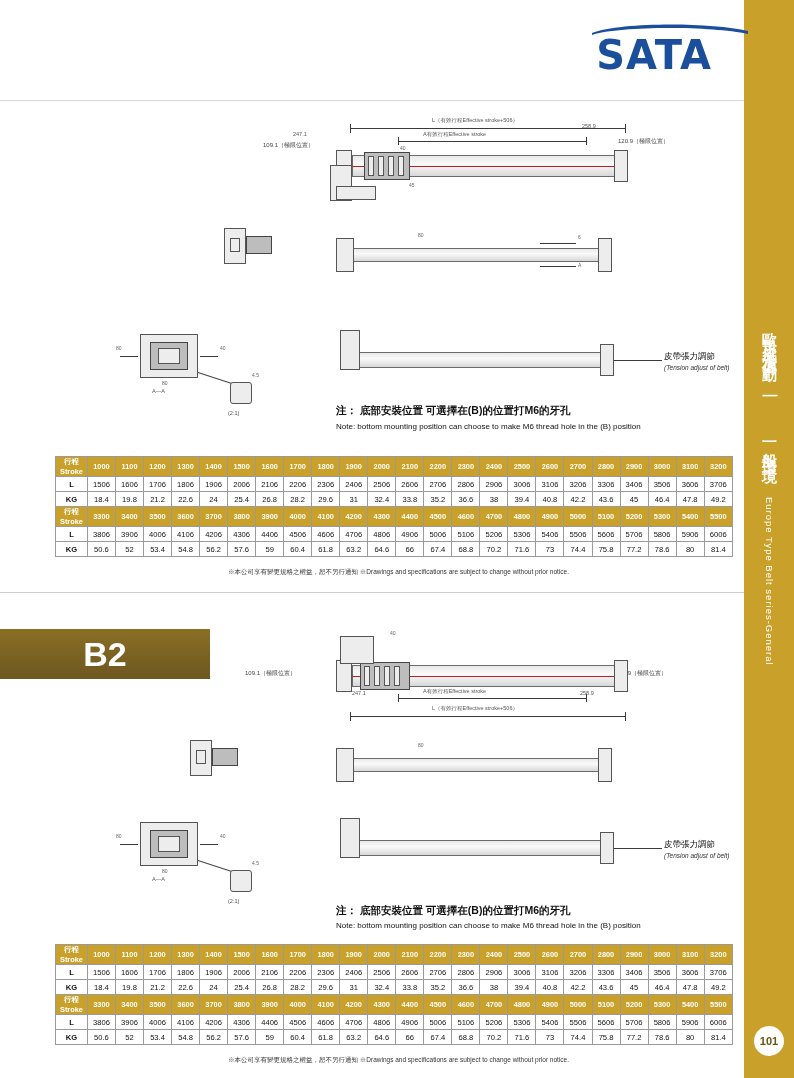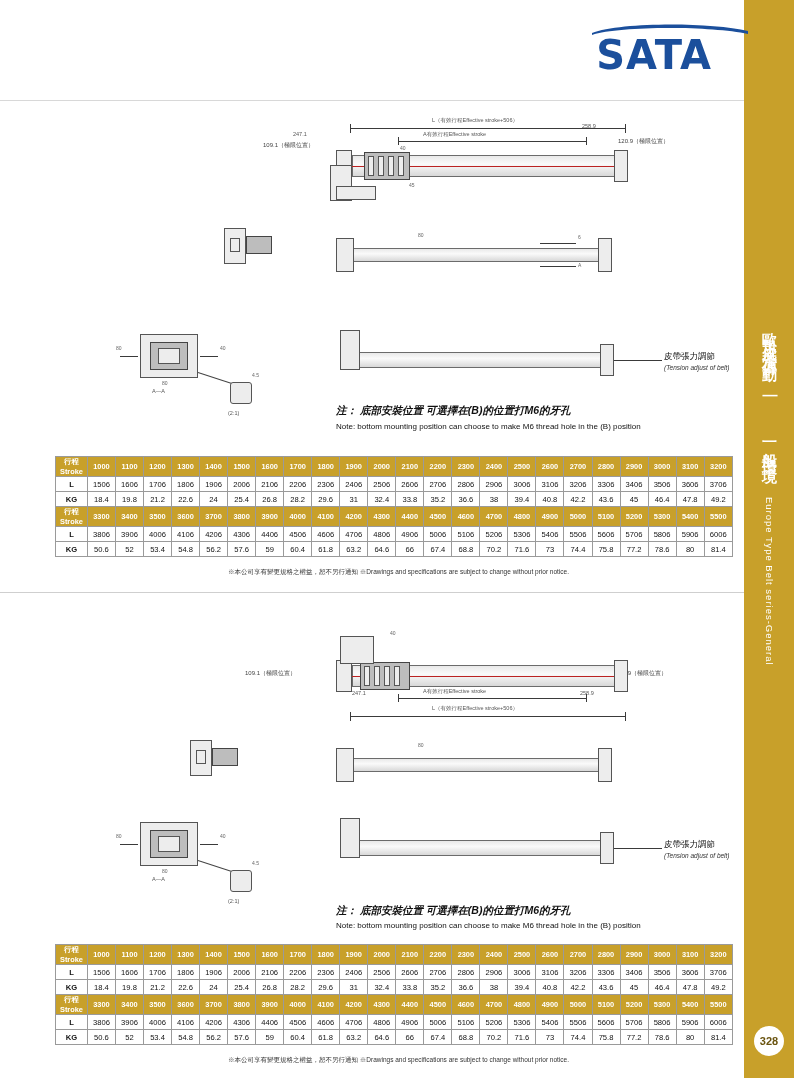--- a/index.html
+++ b/index.html
@@ -65,21 +65,21 @@
   .dim-txt { position:absolute; font-size:5.5px; color:#555; white-space:nowrap; font-family:"Liberation Sans", sans-serif; }
   .dim-txt-cn { position:absolute; font-size:6px; color:#444; white-space:nowrap; }
   .rail {
     position:absolute; background:linear-gradient(to bottom,#e9e9e9 0%, #fafafa 40%, #d8d8d8 100%);
     border:1px solid #6b6b6b;
   }
   .blk { position:absolute; background:#ededed; border:1px solid #555; }
   .blk-dark { position:absolute; background:#bdbdbd; border:1px solid #444; }
 
   
-  .note-cn { position:absolute; font-size:10.5px; color:#111; font-weight:bold; white-space:nowrap;font-style:italic; }
+  .note-cn { position:absolute; font-size:10.5px; color:#111; font-weight:bold; white-space:nowrap; }
   .note-en { position:absolute; font-size:8px; color:#111; white-space:nowrap; }
 
   
   table.spec {
     position:absolute; border-collapse:collapse;
     width:678px; font-size:7.6px; color:#111;
   }
   table.spec td {
     border:1px solid #9a9a9a;
     text-align:center; height:15px; padding:0;
@@ -95,21 +95,21 @@
   .tens-en { position:absolute; font-size:6.5px; color:#333; white-space:nowrap; font-style:italic; }
   .lead { position:absolute; background:#444; height:1px; }
   .sm { position:absolute; font-size:5px; color:#666; white-space:nowrap; }
 </style>
 </head>
 <body>
 
 <div id="sidebar">
   <div class="side-cn">歐規皮帶傳動 — 一般環境</div>
   <div class="side-en">Europe Type Belt series-General</div>
-  <div id="page-number">328</div>
+  <div id="page-number">101</div>
 </div>
 
 <div id="logo">
   <svg class="swoosh" viewBox="0 0 160 14">
     <path d="M2 11 C 30 0, 120 0, 158 9 L158 12 C120 4, 30 4, 2 13 Z" fill="#1b4f9c"></path>
   </svg>
   <span>SATA</span>
 </div>
 
 <div id="content">
@@ -351,20 +351,21 @@
           <td>78.6</td>
           <td>80</td>
           <td>81.4</td>
         </tr>
       </tbody>
   </table>
   <div class="footnote" style="left:228px; top:568px;">※本公司享有變更規格之權益，恕不另行通知 ※Drawings and specifications are subject to change without prior notice.</div>
 
   <div class="divider" style="top:592px;"></div>
 
+  <div class="badge" style="top:629px;">B2</div>
 
   <div class="draw">
     <div class="dim-txt-cn" style="left:245px; top:669px;">109.1（極限位置）</div>
     <div class="dim-txt" style="left:352px; top:690px;">247.1</div>
     <div class="dim-txt-cn" style="left:616px; top:669px;">120.9（極限位置）</div>
     <div class="dim-txt" style="left:580px; top:690px;">258.9</div>
 
     <div class="rail" style="left:352px; top:665px; width:274px; height:22px;"></div>
     <div class="dl" style="left:352px; top:676px; width:274px; height:1px; background:#b22;"></div>
     <div class="blk" style="left:336px; top:660px; width:16px; height:32px;"></div>

